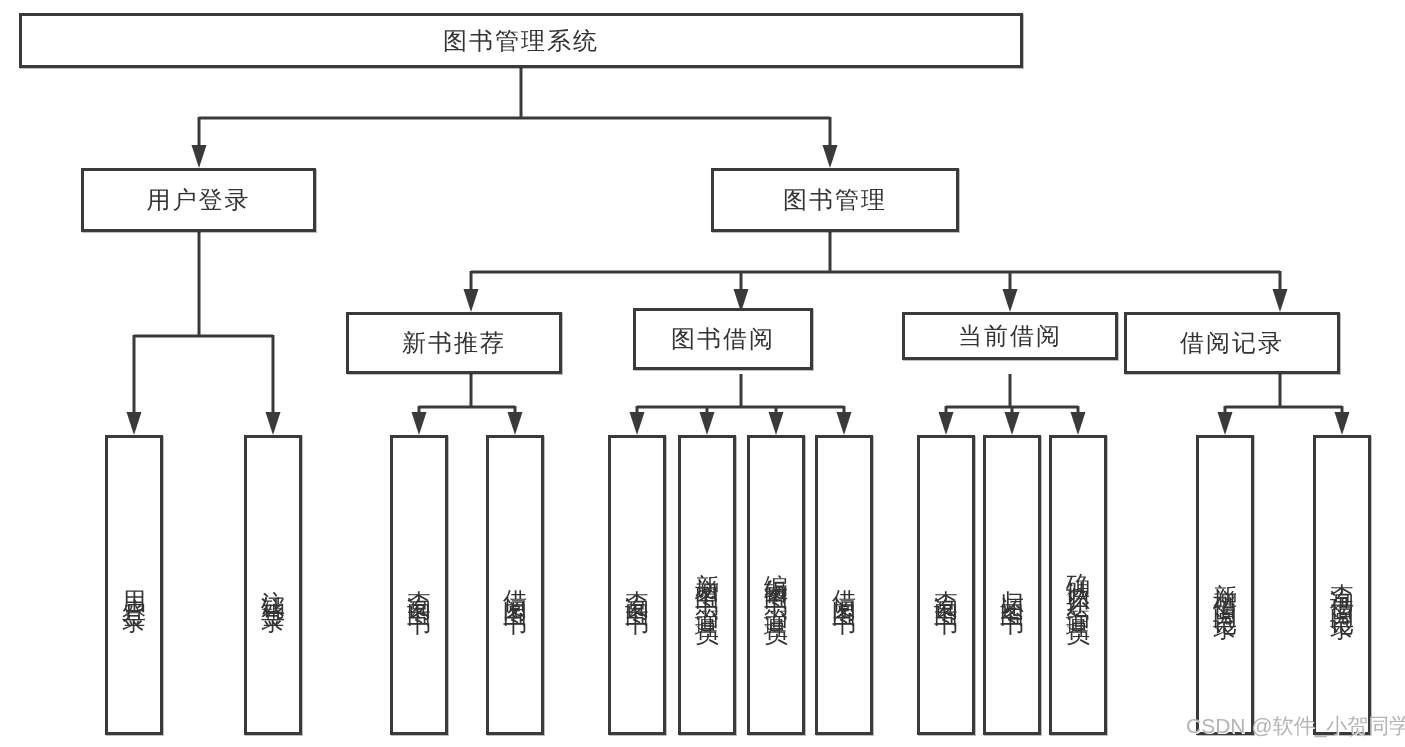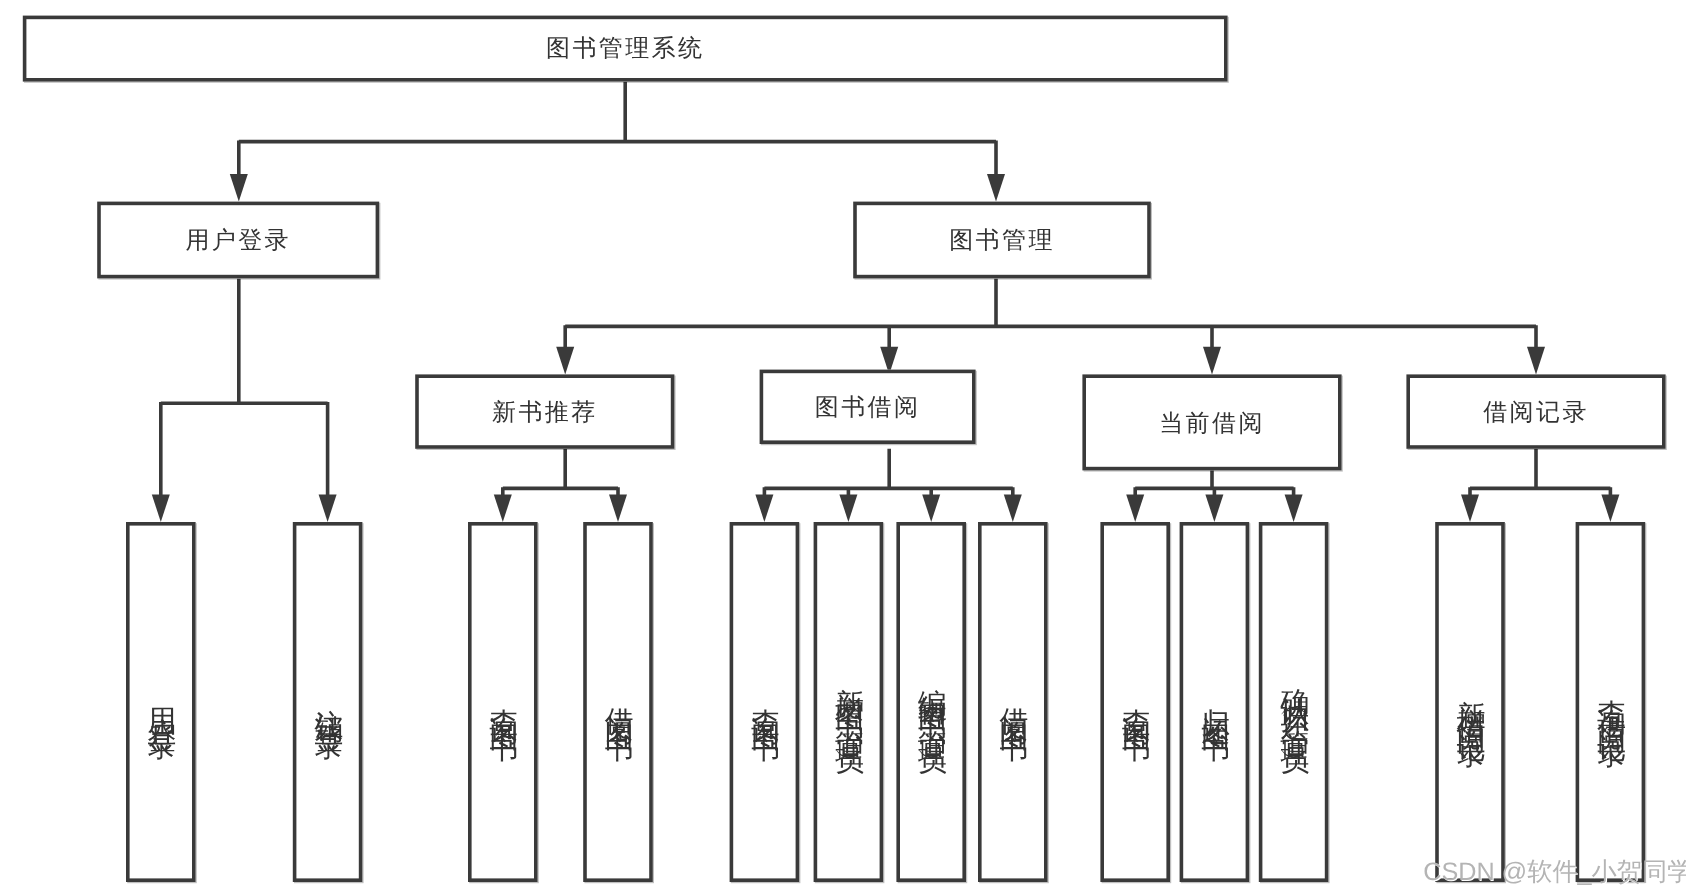--- a/index.html
+++ b/index.html
@@ -26,21 +26,21 @@
     position: absolute;
     background: #ffffff;
     border: 3px solid #3a3a3a;
     display: flex;
     align-items: center;
     justify-content: center;
     z-index: 1;
     box-shadow: 1px 1px 0 rgba(0,0,0,0.25);
   }
   .hbox span {
-    font-size: 20px;
+    font-size: 24px;
     letter-spacing: 2px;
     color: #333333;
     white-space: nowrap;
   }
   .leaf {
     top: 435px;
     width: 58px;
     height: 300px;
   }
   .leaf .vtext {
@@ -117,24 +117,24 @@
   <div class="box hbox" style="left:711px; top:168px; width:248px; height:64px">
     <span>图书管理</span>
   </div>
 
   <div class="box hbox" style="left:346px; top:312px; width:216px; height:62px">
     <span>新书推荐</span>
   </div>
   <div class="box hbox" style="left:633px; top:308px; width:180px; height:62px">
     <span>图书借阅</span>
   </div>
-  <div class="box hbox" style="left:902px; top:312px; width:216px; height:80px">
+  <div class="box hbox" style="left:902px; top:312px; width:216px; height:48px">
     <span>当前借阅</span>
   </div>
-  <div class="box hbox" style="left:1172px; top:312px; width:216px; height:62px">
+  <div class="box hbox" style="left:1124px; top:312px; width:216px; height:62px">
     <span>借阅记录</span>
   </div>
 
   <div class="box leaf" style="left:105px">
     <span class="vtext">用户登录</span>
   </div>
   <div class="box leaf" style="left:244px">
     <span class="vtext">注销登录</span>
   </div>
 

